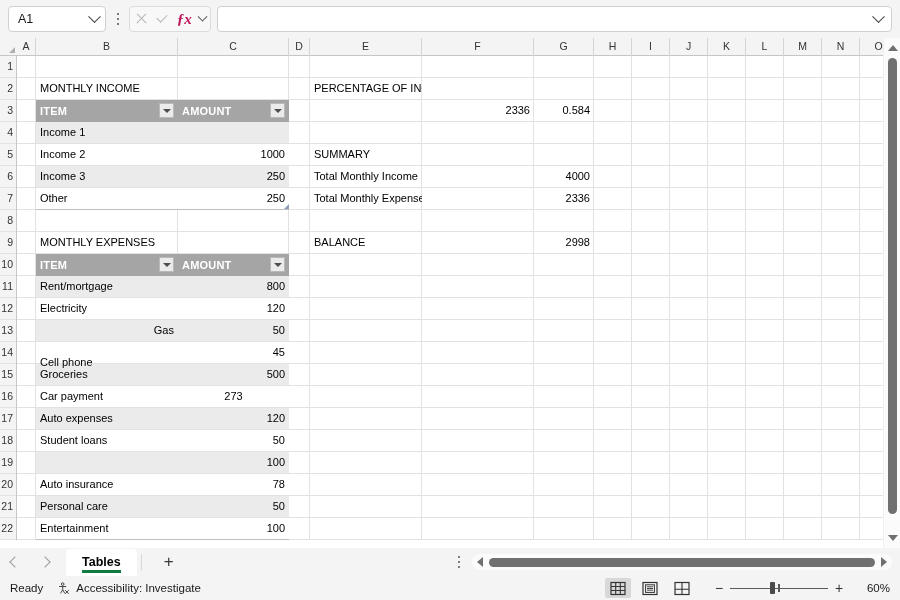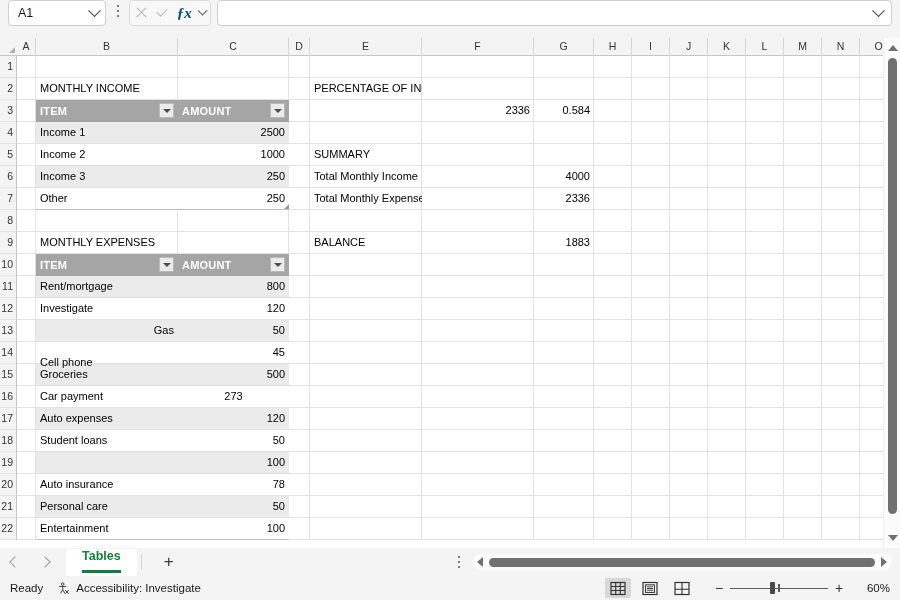--- a/index.html
+++ b/index.html
@@ -10,21 +10,21 @@
     overflow: hidden;
     font-family: "Liberation Sans", sans-serif;
     background: #ffffff;
   }
   #app { position: relative; width: 900px; height: 600px; background: #f4f4f4; }
 
   
   .formula-row {
     position: absolute; left: 0; top: 0; width: 900px; height: 38px;
     background: #f4f4f4;
-    display: flex; 
+    display: flex; align-items: center;
   }
   .name-box {
     margin-left: 8px;
     width: 98px; height: 26px;
     background: #ffffff;
     border: 1px solid #d0d0d0;
     border-radius: 4px;
     display: flex; align-items: center; justify-content: space-between;
     padding: 0 6px 0 9px;
     font-size: 12.5px; color: #1a1a1a;
@@ -54,21 +54,21 @@
   }
   .ic-x::before { transform: rotate(45deg); }
   .ic-x::after  { transform: rotate(-45deg); }
   .ic-check::before {
     content:""; position:absolute; left:2px; top:2px; width: 9px; height: 5px;
     border-left: 1.5px solid #b6b6b6; border-bottom: 1.5px solid #b6b6b6;
     transform: rotate(-45deg);
   }
   .fx-label {
     font-family: "Liberation Serif", serif;
-    font-style: italic; font-weight: bold; font-size: 15px; color: #0c4a6e;
+    font-style: italic; font-weight: bold; font-size: 15px; color: #be185d;
     line-height: 1;
   }
   .chev-sm {
     display: inline-block; width: 7px; height: 7px;
     border-right: 1.3px solid #555; border-bottom: 1.3px solid #555;
     transform: rotate(45deg) translate(-2px,-2px);
   }
   .formula-input {
     flex: 1; height: 26px; margin: 0 8px 0 6px;
     background: #ffffff; border: 1px solid #d0d0d0; border-radius: 4px;
@@ -180,22 +180,22 @@
   }
   .ar-l, .ar-r {
     width: 8px; height: 8px; border-top: 1.4px solid #9a9a9a; border-right: 1.4px solid #9a9a9a;
   }
   .ar-l { transform: rotate(-135deg); }
   .ar-r { transform: rotate(45deg); }
   .sheet-tab {
     height: 27px; margin-left: 6px;
     background: #ffffff; border-radius: 4px 4px 0 0;
     padding: 0 16px;
-    display: flex; flex-direction: column; align-items: center; 
-    font-size: 12.5px; color: #15803d; font-weight: 600;
+    display: flex; flex-direction: column; align-items: center; justify-content: center;
+    font-size: 12.5px; color: #000000; font-weight: 600;
     position: relative;
   }
   .sheet-tab .underline {
     position: absolute; bottom: 3px; left: 16px; right: 16px; height: 2.5px; background: #107c41;
   }
   .tab-sep { width: 1px; height: 16px; background: #d6d6d6; margin: 0 0 0 4px; }
   .add-sheet {
     width: 34px; height: 26px; margin-left: 10px;
     display: flex; align-items: center; justify-content: center;
     font-size: 17px; color: #3a3a3a;
@@ -370,38 +370,37 @@
           <span class="th-label" style="left: 4px;">ITEM</span>
           <span class="th-label" style="left: 146px;">AMOUNT</span>
           <span class="filter-btn" style="left: 123px;"></span>
           <span class="filter-btn" style="left: 234px;"></span>
         </div>
         <div class="cell" style="left: 19px; top: 22px; width: 142px;">MONTHLY INCOME</div>
         <div class="cell" style="left: 293px; top: 22px; width: 112px;">PERCENTAGE OF INCOME SPENT</div>
         <div class="cell right" style="left: 405px; top: 44px; width: 112px;">2336</div>
         <div class="cell right" style="left: 517px; top: 44px; width: 60px;">0.584</div>
         <div class="cell" style="left: 19px; top: 66px; width: 142px;">Income 1</div>
-        <div class="cell right" style="left: 161px; top: 66px; width: 111px;">2500</div>
         <div class="cell" style="left: 19px; top: 88px; width: 142px;">Income 2</div>
         <div class="cell right" style="left: 161px; top: 88px; width: 111px;">1000</div>
         <div class="cell" style="left: 293px; top: 88px; width: 112px;">SUMMARY</div>
         <div class="cell" style="left: 19px; top: 110px; width: 142px;">Income 3</div>
         <div class="cell right" style="left: 161px; top: 110px; width: 111px;">250</div>
         <div class="cell" style="left: 293px; top: 110px; width: 112px;">Total Monthly Income</div>
         <div class="cell right" style="left: 517px; top: 110px; width: 60px;">4000</div>
         <div class="cell" style="left: 19px; top: 132px; width: 142px;">Other</div>
         <div class="cell right" style="left: 161px; top: 132px; width: 111px;">250</div>
         <div class="cell" style="left: 293px; top: 132px; width: 112px;">Total Monthly Expenses</div>
         <div class="cell right" style="left: 517px; top: 132px; width: 60px;">2336</div>
         <div class="cell" style="left: 19px; top: 176px; width: 142px;">MONTHLY EXPENSES</div>
         <div class="cell" style="left: 293px; top: 176px; width: 112px;">BALANCE</div>
-        <div class="cell right" style="left: 517px; top: 176px; width: 60px;">1883</div>
+        <div class="cell right" style="left: 517px; top: 176px; width: 60px;">2998</div>
         <div class="cell" style="left: 19px; top: 220px; width: 142px;">Rent/mortgage</div>
         <div class="cell right" style="left: 161px; top: 220px; width: 111px;">800</div>
-        <div class="cell" style="left: 19px; top: 242px; width: 142px;">Investigate</div>
+        <div class="cell" style="left: 19px; top: 242px; width: 142px;">Electricity</div>
         <div class="cell right" style="left: 161px; top: 242px; width: 111px;">120</div>
         <div class="cell" style="left: 19px; top: 264px; width: 142px; text-align: right;">Gas</div>
         <div class="cell right" style="left: 161px; top: 264px; width: 111px;">50</div>
         <div class="cell" style="left: 19px; top: 296px; width: 142px;">Cell phone</div>
         <div class="cell right" style="left: 161px; top: 286px; width: 111px;">45</div>
         <div class="cell" style="left: 19px; top: 308px; width: 142px;">Groceries</div>
         <div class="cell right" style="left: 161px; top: 308px; width: 111px;">500</div>
         <div class="cell" style="left: 19px; top: 330px; width: 142px;">Car payment</div>
         <div class="cell right" style="left: 161px; top: 330px; width: 111px; text-align: center;">273</div>
         <div class="cell" style="left: 19px; top: 352px; width: 142px;">Auto expenses</div>

